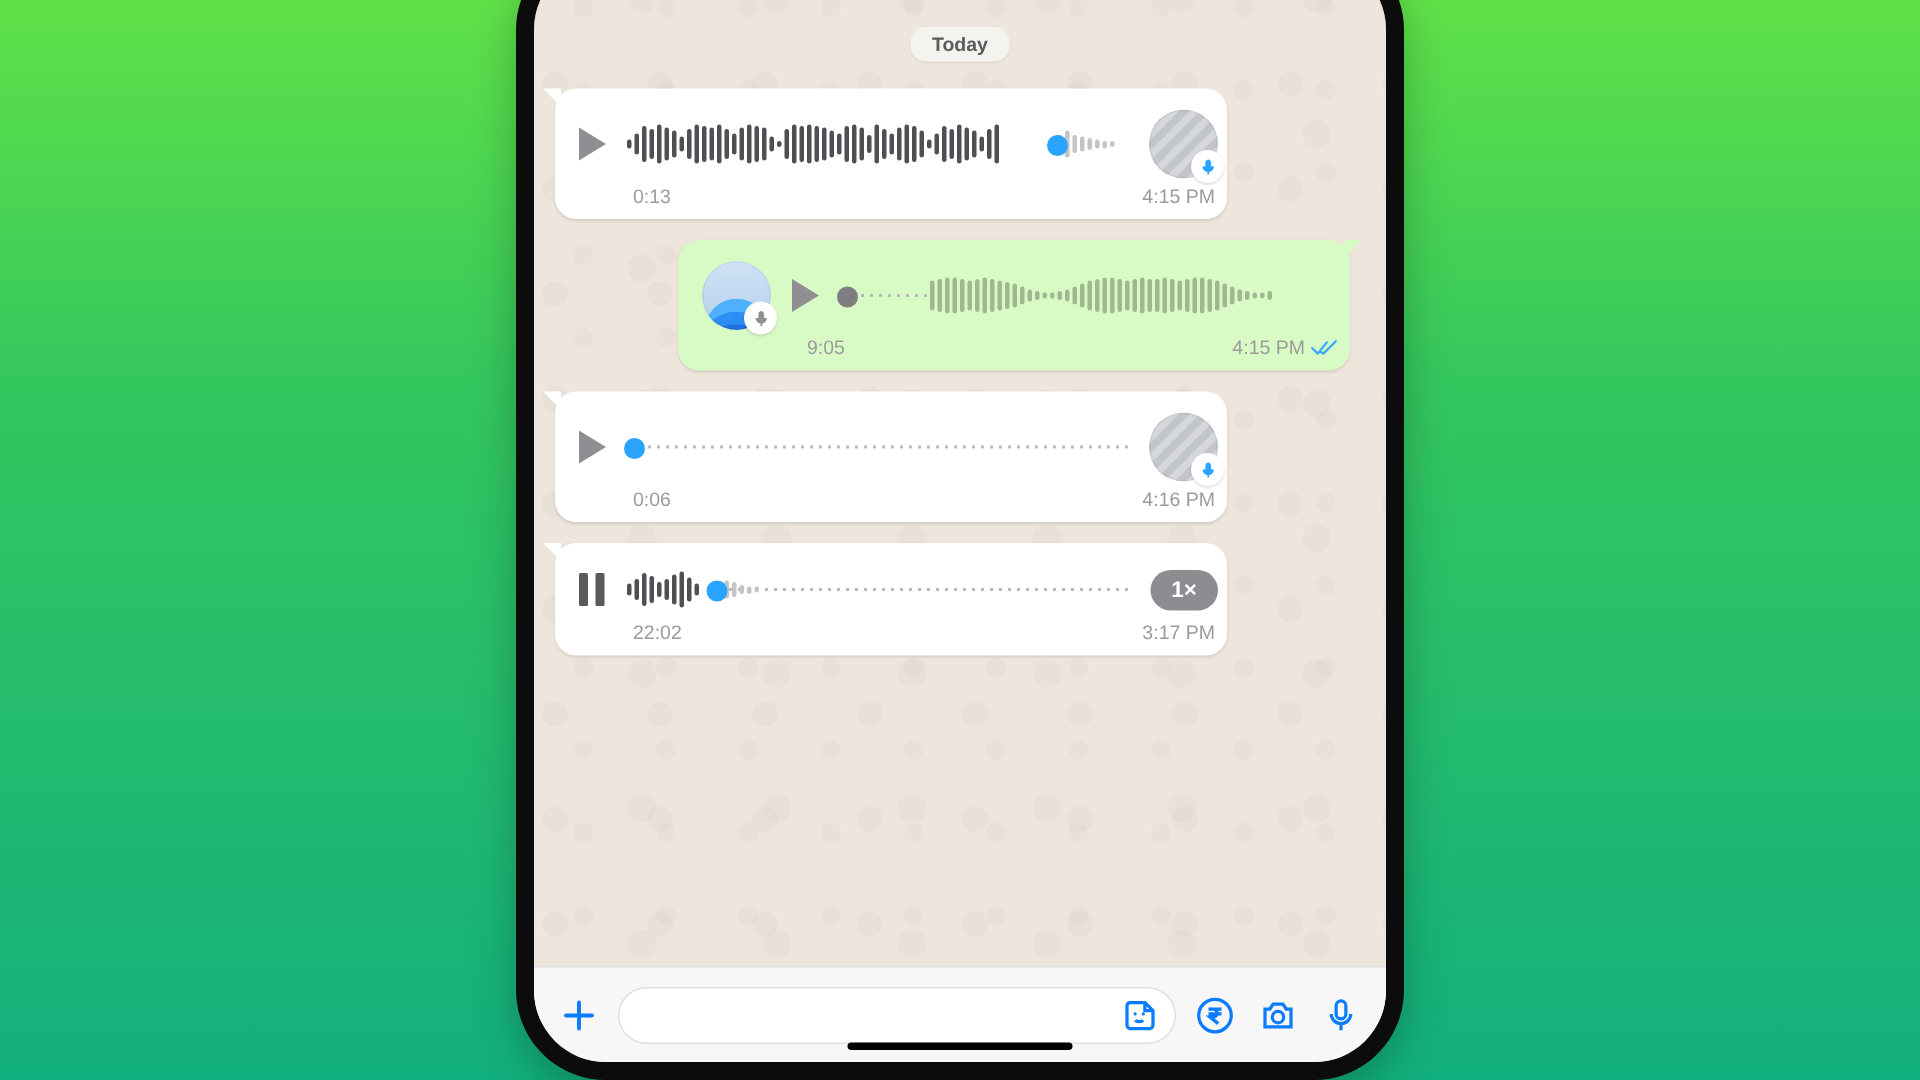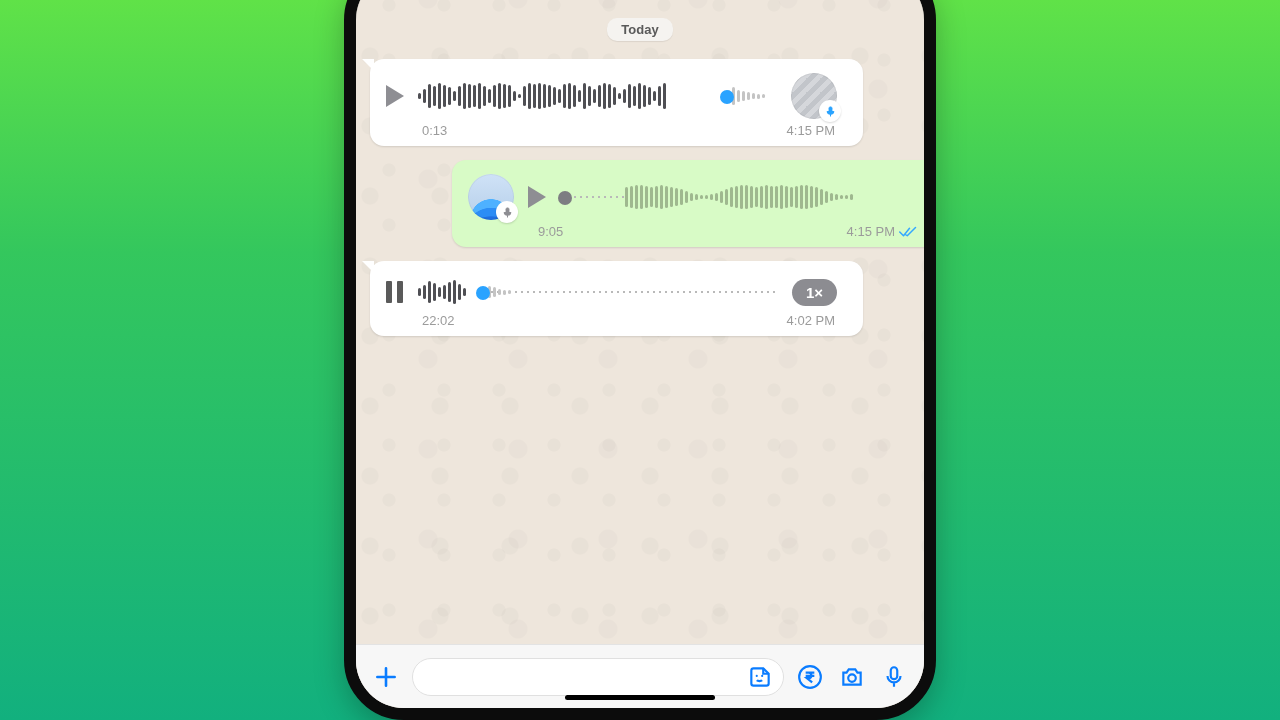--- a/index.html
+++ b/index.html
@@ -36,23 +36,23 @@
   .date-chip {
     display: block; width: max-content; margin: 0 auto 18px auto;
     background: #f5f3f0; color: #5a5a5a;
     padding: 4px 14px; border-radius: 10px;
     font-size: 13px; font-weight: 600;
     box-shadow: 0 1px 1px rgba(0,0,0,.08);
   }
 
   .bubble {
     position: relative;
-    width: 493px;
+    width: 448px;
     border-radius: 14px;
-    padding: 14px 26px 8px 16px;
+    padding: 14px 6px 8px 16px;
     margin-bottom: 14px;
     box-shadow: 0 1px 2px rgba(0,0,0,.12);
   }
   .bubble.incoming { background: #ffffff; color: #3b3b3b; }
   .bubble.outgoing { background: #d8fbc6; color: #3b3b3b; margin-left: 82px; }
 
   .bubble.incoming::before{
     content:""; position:absolute; left:-8px; top:0;
     border-width:0 12px 12px 0; border-style:solid; border-color:transparent #fff transparent transparent;
   }
@@ -310,20 +310,43 @@
             <span>4:15 PM</span>
             <span class="ticks">
               <svg viewBox="0 0 24 16">
                   <path d="M1 8 L6 13 L14 3 M8 11 L11 13 L22 2" fill="none" stroke="#35a8ff" stroke-width="2" stroke-linecap="round" stroke-linejoin="round"></path>
                 </svg>
             </span>
           </span>
         </div>
       </div>
 
+      <div class="bubble incoming">
+        <div class="row">
+          <div class="play-btn"></div>
+          <div class="track">
+            <div class="dots"></div>
+            <div class="knob" style="left:-2px;"></div>
+          </div>
+          <div class="avatar">
+            <div class="mic-badge">
+               <svg viewBox="0 0 24 24">
+                  <rect x="9" y="3" width="6" height="11" rx="3"></rect>
+                  <path d="M6 11a6 6 0 0 0 12 0M12 17v4" fill="none" stroke-width="2"></path>
+                </svg>
+            </div>
+          </div>
+        </div>
+        <div class="meta">
+          <span>0:06</span>
+          <span class="time">
+              <span>4:16 PM</span>
+            </span>
+        </div>
+      </div>
 
       <div class="bubble incoming">
         <div class="row">
           <div class="pause-btn">
               <span></span>
               <span></span>
             </div>
           <div class="track">
             <div class="wave" id="wave-m4a" style="left:0; width:18%;">
                 <i style="height: 8px;"></i>
@@ -346,21 +369,21 @@
                 <i style="height: 5px;"></i>
                 <i style="height: 4px;"></i>
               </div>
             <div class="knob" style="left:calc(18% - 7px);"></div>
           </div>
           <div class="speed-pill">1×</div>
         </div>
         <div class="meta">
           <span>22:02</span>
           <span class="time">
-              <span>4:02 PM</span>
+              <span>3:17 PM</span>
             </span>
         </div>
       </div>
 
     </div>
 
     <div class="inputbar">
       <div class="ib-btn">
         <svg viewBox="0 0 24 24" fill="none" stroke="currentColor" stroke-width="2.4" stroke-linecap="round">
             <path d="M12 4v16M4 12h16"></path>

